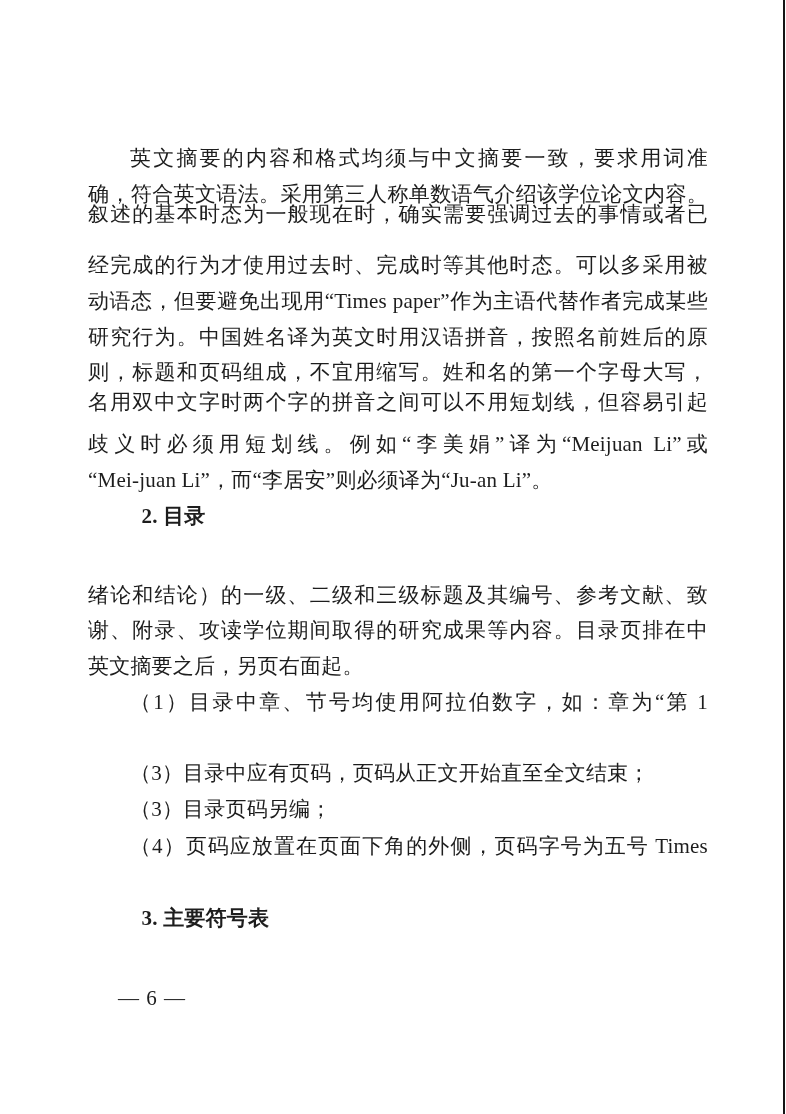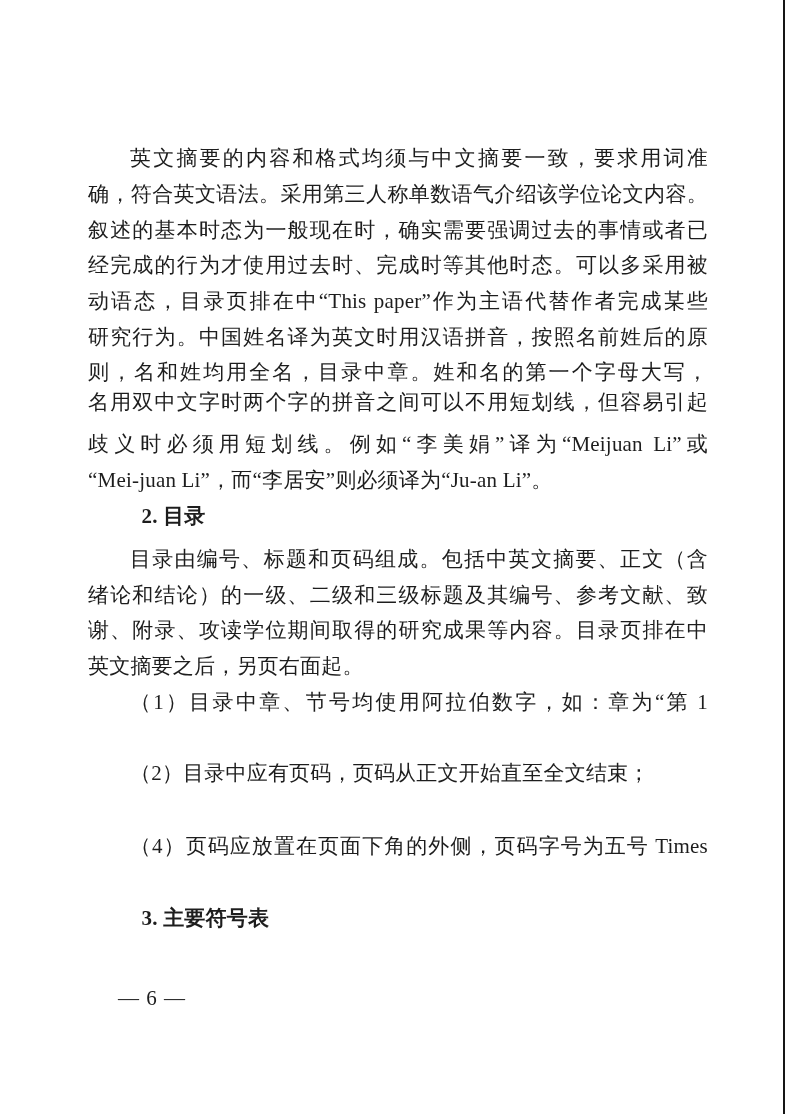--- a/index.html
+++ b/index.html
@@ -49,38 +49,38 @@
     background: #151515;
   }
 </style>
 </head>
 <body>
 
 <div class="page">
 
   <div class="ln ind j" style="top:140px">英文摘要的内容和格式均须与中文摘要一致，要求用词准</div>
   <div class="ln j" style="top:176px">确，符合英文语法。采用第三人称单数语气介绍该学位论文内容。</div>
-  <div class="ln j" style="top:212px">叙述的基本时态为一般现在时，确实需要强调过去的事情或者已</div>
+  <div class="ln j" style="top:196px">叙述的基本时态为一般现在时，确实需要强调过去的事情或者已</div>
   <div class="ln j" style="top:247px">经完成的行为才使用过去时、完成时等其他时态。可以多采用被</div>
-  <div class="ln j" style="top:283px">动语态，目录页排在中“This paper”作为主语代替作者完成某些</div>
+  <div class="ln j" style="top:283px">动语态，但要避免出现用“Times paper”作为主语代替作者完成某些</div>
   <div class="ln j" style="top:319px">研究行为。中国姓名译为英文时用汉语拼音，按照名前姓后的原</div>
-  <div class="ln j" style="top:354px">则，名和姓均用全名，目录中章。姓和名的第一个字母大写，</div>
+  <div class="ln j" style="top:354px">则，标题和页码组成，不宜用缩写。姓和名的第一个字母大写，</div>
   <div class="ln j" style="top:384px">名用双中文字时两个字的拼音之间可以不用短划线，但容易引起</div>
   <div class="ln j" style="top:426px">歧义时必须用短划线。例如“李美娟”译为“Meijuan Li”或</div>
   <div class="ln" style="top:462px">“Mei-juan Li”，而“李居安”则必须译为“Ju-an Li”。</div>
 
   <div class="ln hind" style="top:498px">2. 目录</div>
 
-  <div class="ln ind j" style="top:541px">目录由编号、标题和页码组成。包括中英文摘要、正文（含</div>
   <div class="ln j" style="top:577px">绪论和结论）的一级、二级和三级标题及其编号、参考文献、致</div>
   <div class="ln j" style="top:612px">谢、附录、攻读学位期间取得的研究成果等内容。目录页排在中</div>
   <div class="ln" style="top:648px">英文摘要之后，另页右面起。</div>
 
   <div class="ln ind j" style="top:684px">（1）目录中章、节号均使用阿拉伯数字，如：章为“第 1</div>
-  <div class="ln ind" style="top:755px">（2）目录中应有页码，页码从正文开始直至全文结束；</div>
+  <div class="ln ind" style="top:755px">（3）目录中应有页码，页码从正文开始直至全文结束；</div>
+  <div class="ln ind" style="top:791px">（3）目录页码另编；</div>
   <div class="ln ind j" style="top:828px">（4）页码应放置在页面下角的外侧，页码字号为五号 Times</div>
 
   <div class="ln hind" style="top:900px">3. 主要符号表</div>
 
   <div class="page-num">— 6 —</div>
 
   <div class="scan-border-right"></div>
 </div>
 
 </body></html>

